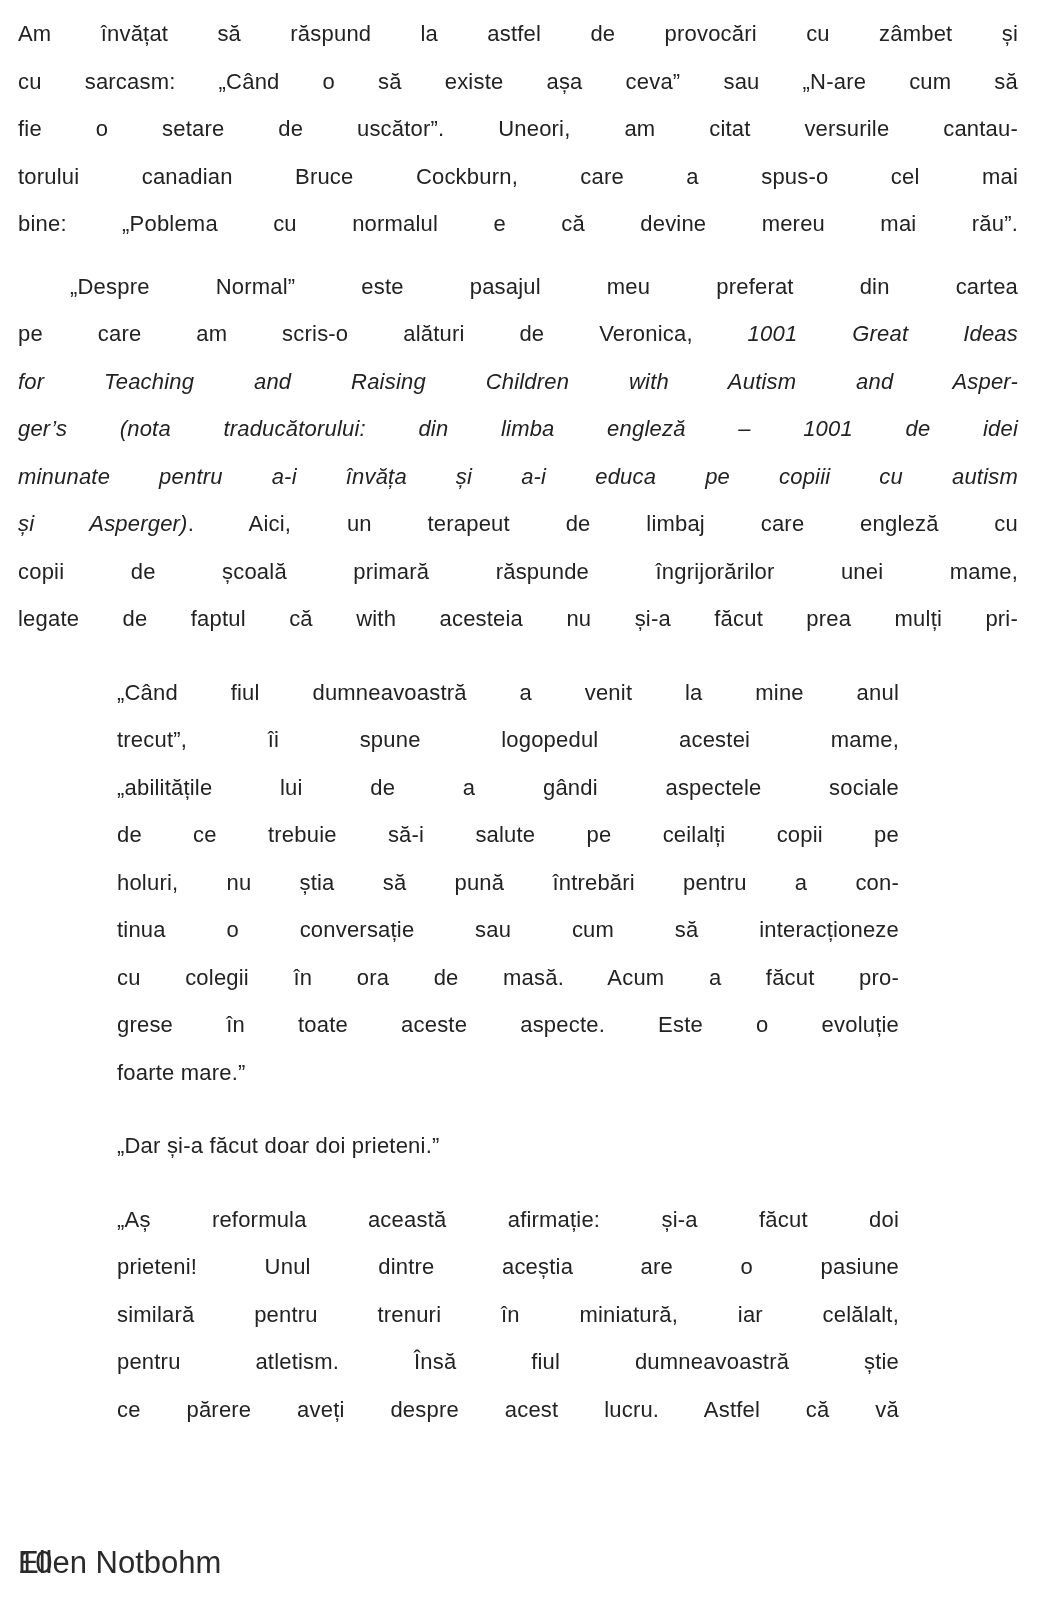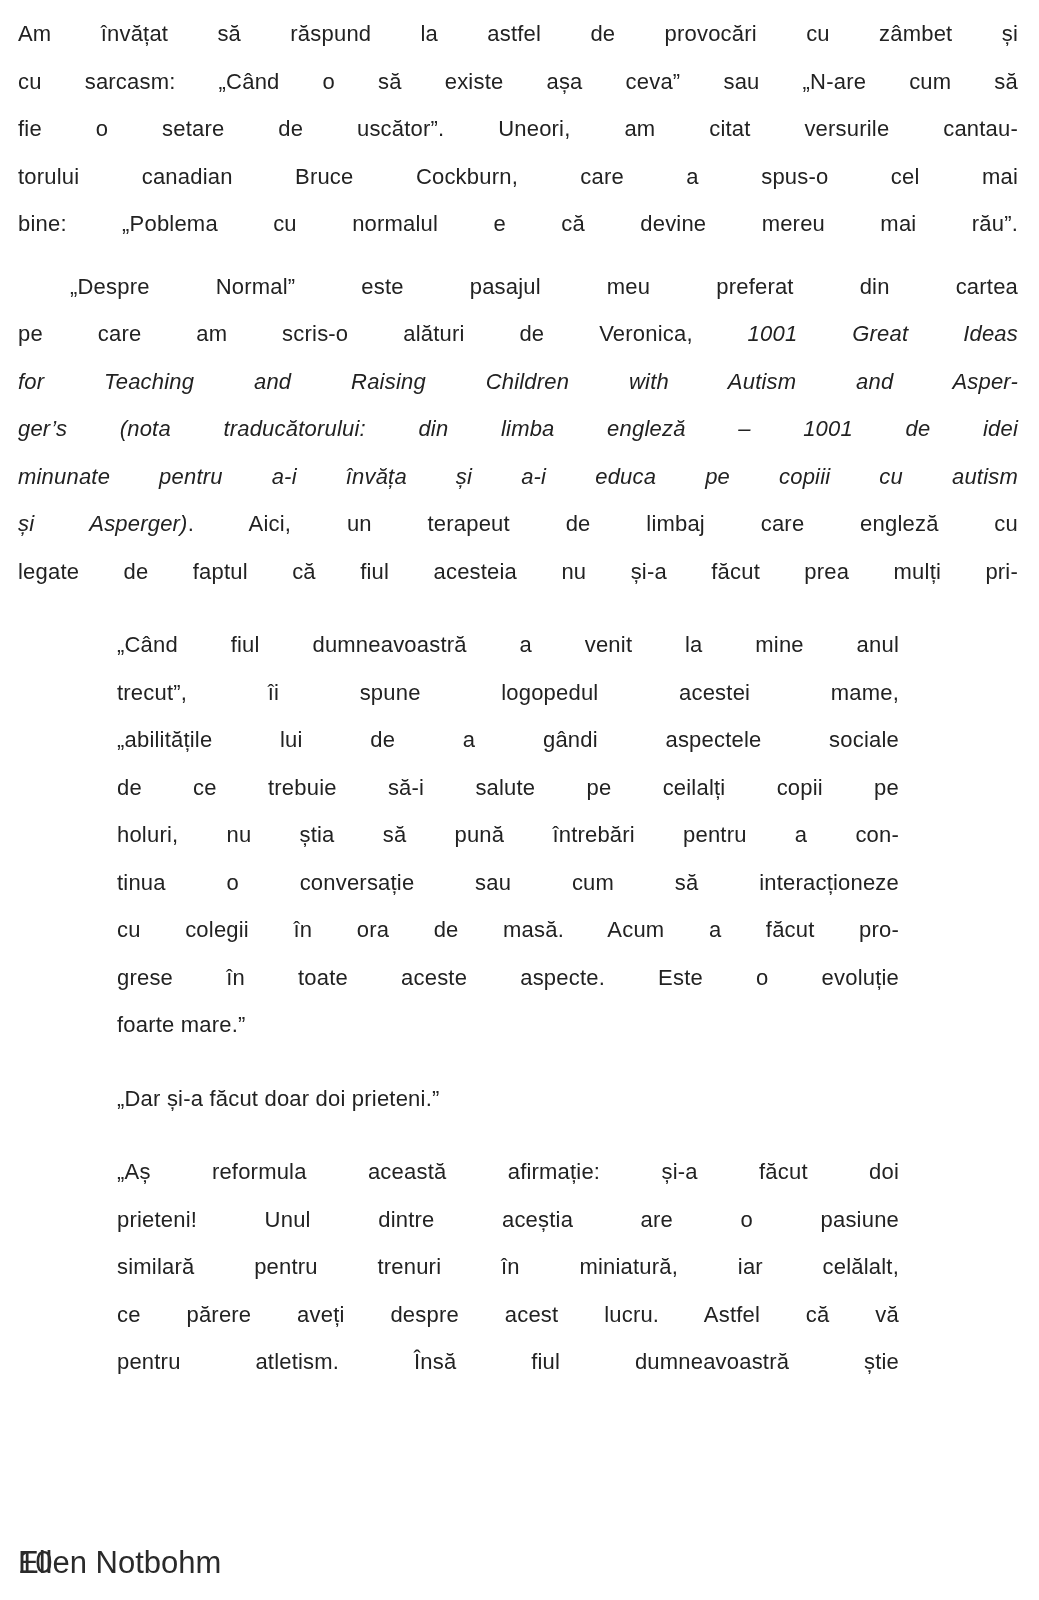--- a/index.html
+++ b/index.html
@@ -82,41 +82,42 @@
         <div class="line"><span>torului canadian Bruce Cockburn, care a spus-o cel mai</span></div>
         <div class="line"><span>bine: „Poblema cu normalul e că devine mereu mai rău”.</span></div>
       </div>
       <div class="para body indent-first">
         <div class="line"><span>„Despre Normal” este pasajul meu preferat din cartea</span></div>
         <div class="line"><span>pe care am scris-o alături de Veronica, </span><em>1001 Great Ideas</em></div>
         <div class="line"><em>for Teaching and Raising Children with Autism and Asper-</em></div>
         <div class="line"><em>ger’s (nota traducătorului: din limba engleză – 1001 de idei</em></div>
         <div class="line"><em>minunate pentru a-i învăța și a-i educa pe copiii cu autism</em></div>
         <div class="line"><em>și Asperger)</em><span>. Aici, un terapeut de limbaj care engleză cu</span></div>
-        <div class="line"><span>legate de faptul că fiul acesteia nu și-a făcut prea mulți pri-</span></div>
+        <div class="line"><span>copii de școală primară răspunde îngrijorărilor unei mame,</span></div>
+        <div class="line"><span>legate de faptul că with acesteia nu și-a făcut prea mulți pri-</span></div>
       </div>
       <div class="para quote">
         <div class="line"><span>„Când fiul dumneavoastră a venit la mine anul</span></div>
         <div class="line"><span>trecut”, îi spune logopedul acestei mame,</span></div>
         <div class="line"><span>„abilitățile lui de a gândi aspectele sociale</span></div>
         <div class="line"><span>de ce trebuie să-i salute pe ceilalți copii pe</span></div>
         <div class="line"><span>holuri, nu știa să pună întrebări pentru a con-</span></div>
         <div class="line"><span>tinua o conversație sau cum să interacționeze</span></div>
         <div class="line"><span>cu colegii în ora de masă. Acum a făcut pro-</span></div>
         <div class="line"><span>grese în toate aceste aspecte. Este o evoluție</span></div>
         <div class="line last"><span>foarte mare.”</span></div>
       </div>
       <div class="para quote">
         <div class="line last"><span>„Dar și-a făcut doar doi prieteni.”</span></div>
       </div>
       <div class="para quote">
         <div class="line"><span>„Aș reformula această afirmație: și-a făcut doi</span></div>
         <div class="line"><span>prieteni! Unul dintre aceștia are o pasiune</span></div>
         <div class="line"><span>similară pentru trenuri în miniatură, iar celălalt,</span></div>
+        <div class="line"><span>pentru atletism. Însă fiul dumneavoastră știe</span></div>
         <div class="line"><span>ce părere aveți despre acest lucru. Astfel că vă</span></div>
-        <div class="line"><span>pentru atletism. Însă fiul dumneavoastră știe</span></div>
       </div>
     </main>
   <footer class="footer">
     <span class="pagenum">10</span>
     <span class="author">Ellen Notbohm</span>
   </footer>
 </div>
 
 </body></html>

